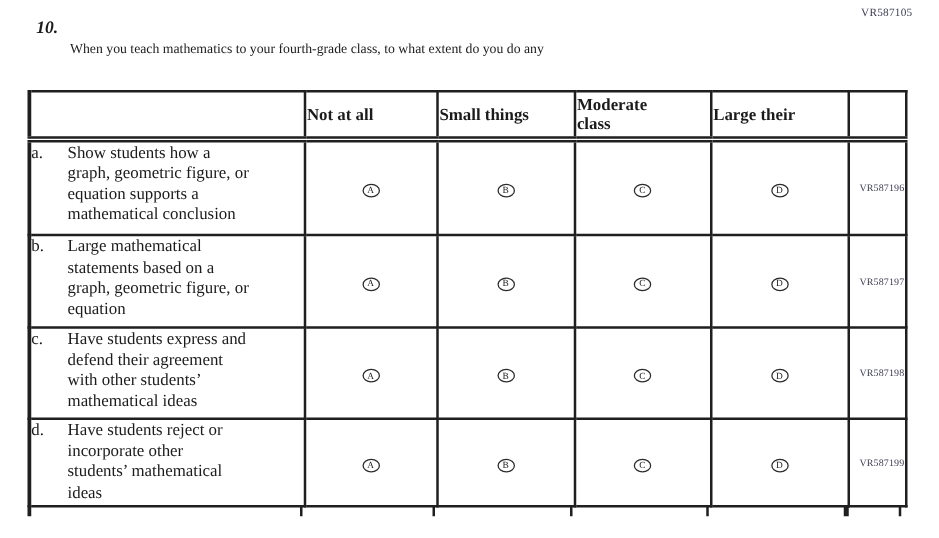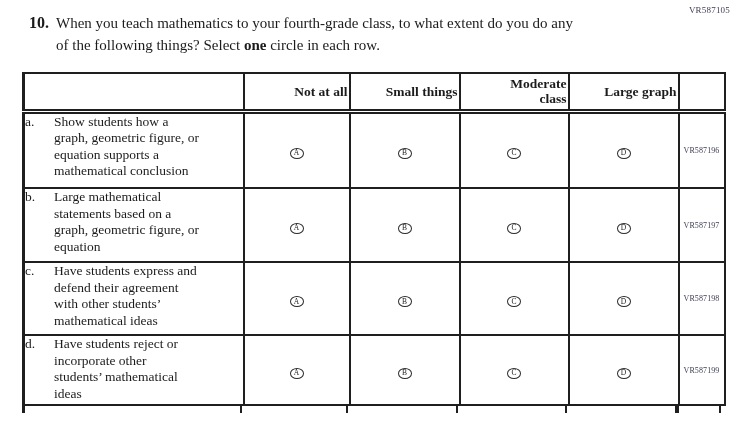--- a/index.html
+++ b/index.html
@@ -4,88 +4,87 @@
 <style>
   html,body{margin:0;padding:0;background:#ffffff;}
   .page{
     position:relative;width:743px;height:430px;background:#ffffff;
     font-family:"Liberation Serif","DejaVu Serif",serif;color:#1b1b1b;overflow:hidden;
   }
   .page-code{
     position:absolute;top:5px;right:13px;font-size:9px;color:#3e3e54;letter-spacing:.2px;
   }
   .question{position:absolute;left:29px;top:12px;display:flex;}
-  .qnum{font-weight:bold;font-size:16px;width:27px;flex:0 0 auto;line-height:22px;}
-  .qtext{font-size:15px;line-height:22px;max-width:600px;}
+  .qnum{font-weight:bold;font-size:14px;width:27px;flex:0 0 auto;line-height:22px;font-style:italic;}
+  .qtext{font-size:11px;line-height:22px;max-width:600px;margin-top:16px;}
   .qtext .bold{font-weight:bold;}
 
   table.resp{
     position:absolute;left:22px;top:72px;width:701px;
     border-collapse:collapse;table-layout:fixed;
     border:2px solid #1f1f1f;border-left-width:3px;
   }
   table.resp th,table.resp td{border:2px solid #1f1f1f;padding:0;}
   table.resp thead tr{height:38px;}
   table.resp thead th{
     border-bottom:5px double #1f1f1f;
-    font-size:13.5px;font-weight:bold;text-align:right;vertical-align:middle;
+    font-size:13.5px;font-weight:bold;text-align:left;vertical-align:middle;
     white-space:pre-line;line-height:15px;padding:2px 1px;
   }
   tr.row-a{height:77px;} tr.row-b{height:74px;} tr.row-c{height:73px;} tr.row-d{height:70px;}
   td.label-cell{vertical-align:top;padding:3px 4px 2px 7px;font-size:13.5px;line-height:16.5px;}
   .label-wrap{display:flex;}
   .row-marker{flex:0 0 17px;}
   .row-text{flex:1;white-space:pre-line;margin-left:12px;}
   td.opt-cell{text-align:center;vertical-align:middle;}
   .bubble{
     display:inline-flex;align-items:center;justify-content:center;
     width:14px;height:11px;border:1px solid #2b2b2b;border-radius:50%;
     font-size:7.5px;line-height:10px;color:#1b1b1b;box-sizing:border-box;
     font-family:"Liberation Serif","DejaVu Serif",serif;cursor:pointer;
   }
   td.code-cell{
-    border-left:4px solid #1f1f1f;text-align:center;vertical-align:middle;
+    border-left:4px solid #1f1f1f;text-align:right;vertical-align:middle;
     font-size:8px;color:#3e3e54;letter-spacing:.1px;padding:0 1px;
   }
   .stub{position:absolute;top:404px;height:9px;width:2px;background:#1f1f1f;}
   .stub.s1{left:22px;width:3px;} .stub.s2{left:240px;} .stub.s3{left:346px;}
   .stub.s4{left:456px;} .stub.s5{left:565px;} .stub.s6{left:675px;width:4px;} .stub.s7{left:719px;}
 </style>
 </head>
 <body>
 
 <div class="page">
 
   <div class="page-code">VR587105</div>
 
   <div class="question">
     <div class="qnum">10.</div>
     <div class="qtext">
       <div>When you teach mathematics to your fourth-grade class, to what extent do you do any</div>
-      <div><span>of the following things? Select </span><span class="bold">one</span><span> circle in each row.</span></div>
     </div>
   </div>
 
   <table class="resp">
     <colgroup>
       <col style="width:220px">
         <col style="width:106px">
         <col style="width:110px">
       <col style="width:109px">
         <col style="width:110px">
         <col style="width:46px">
     </colgroup>
     <thead>
       <tr>
         <th></th>
         <th>Not at all</th>
         <th>Small things</th>
         <th>Moderate
 class</th>
-        <th>Large graph</th>
+        <th>Large their</th>
         <th class="code-cell"></th>
       </tr>
     </thead>
     <tbody>
       <tr class="row-a">
         <td class="label-cell">
           <div class="label-wrap">
             <span class="row-marker">a.</span>
             <span class="row-text">Show students how a
 graph, geometric figure, or

